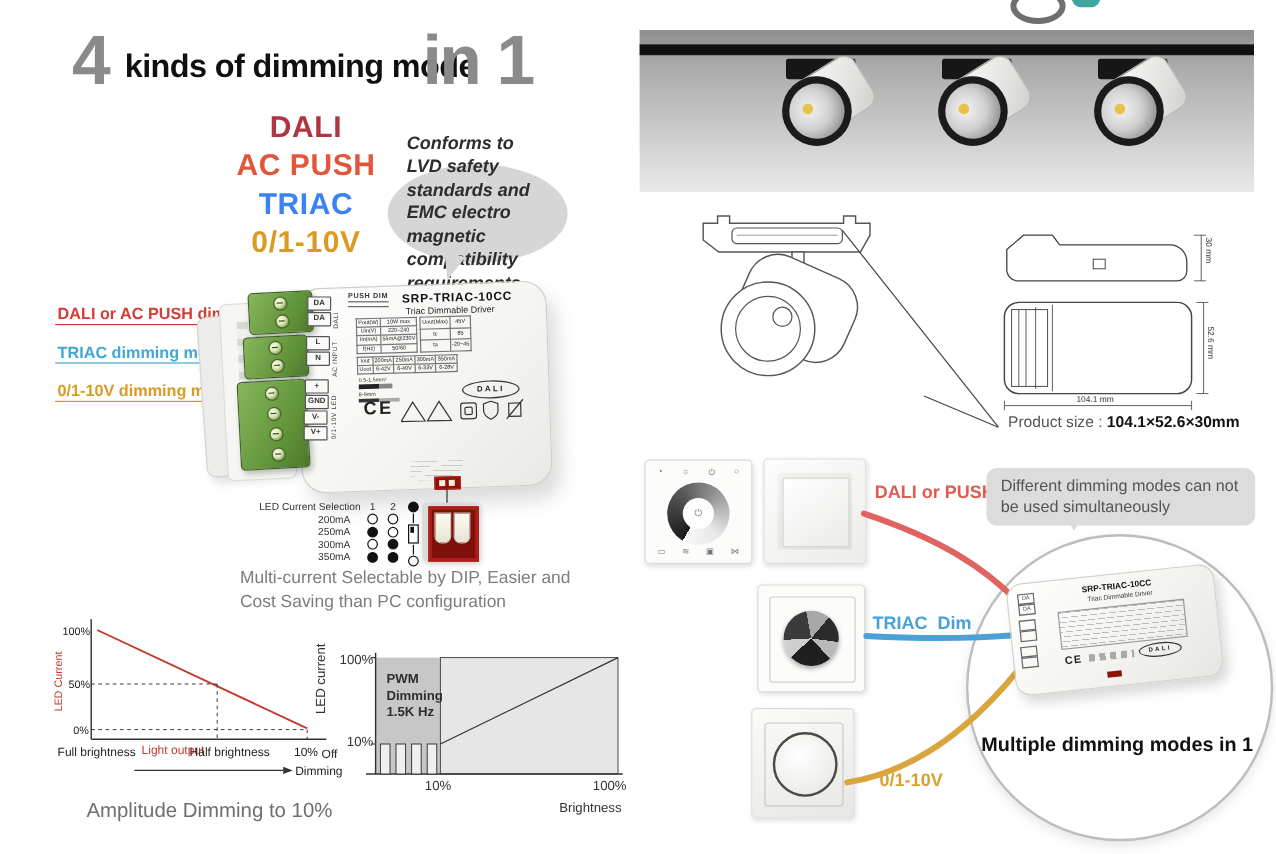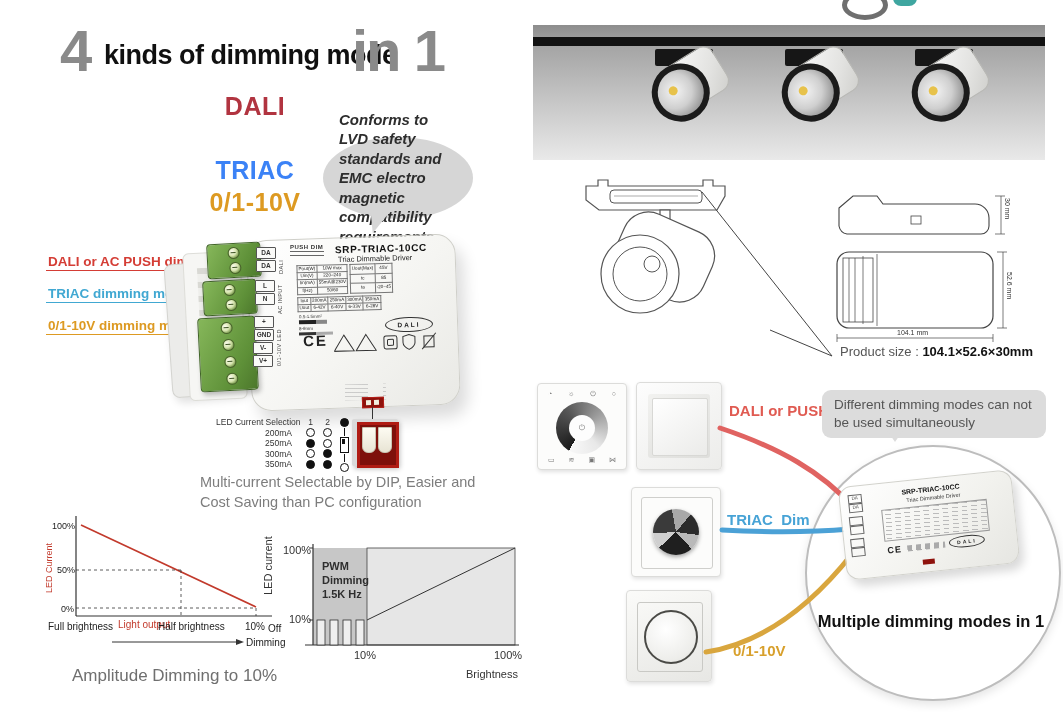--- a/index.html
+++ b/index.html
@@ -75,20 +75,21 @@
 <div class="canvas">
 
   <div class="abs" style="left:842px;top:-10px;width:36px;height:20px;border:5px solid #6f6f6f;border-radius:50%;"></div>
   <div class="abs" style="left:893px;top:-7px;width:24px;height:13px;background:#3fa6a0;border-radius:0 0 8px 8px;"></div>
 
   <div class="abs big-num" style="left:60px;top:22px;">4</div>
   <div class="abs title-mid" style="left:104px;top:40px;">kinds of dimming mode</div>
   <div class="abs big-num" style="left:352px;top:22px;">in 1</div>
 
   <div class="abs mode" style="left:160px;top:92px;color:#b13440;">DALI</div>
+  <div class="abs mode" style="left:160px;top:124px;color:#e2573b;">AC PUSH</div>
   <div class="abs mode" style="left:160px;top:156px;color:#3b82f6;">TRIAC</div>
   <div class="abs mode" style="left:160px;top:188px;color:#dd9a22;">0/1-10V</div>
 
   <div class="abs bubble-ellipse" style="left:323px;top:137px;width:150px;height:82px;">
     <div class="t">Conforms to LVD safety standards and EMC electro magnetic compatibility requirements</div>
   </div>
   <div class="abs tail-down" style="left:368px;top:212px;transform:rotate(12deg);"></div>
 
   <div class="abs mod-label" style="left:48px;top:254px;color:#d43d35;">DALI or AC PUSH dimming module</div>
   <div class="abs mod-line" style="left:46px;top:270px;width:178px;background:#d43d35;"></div>

